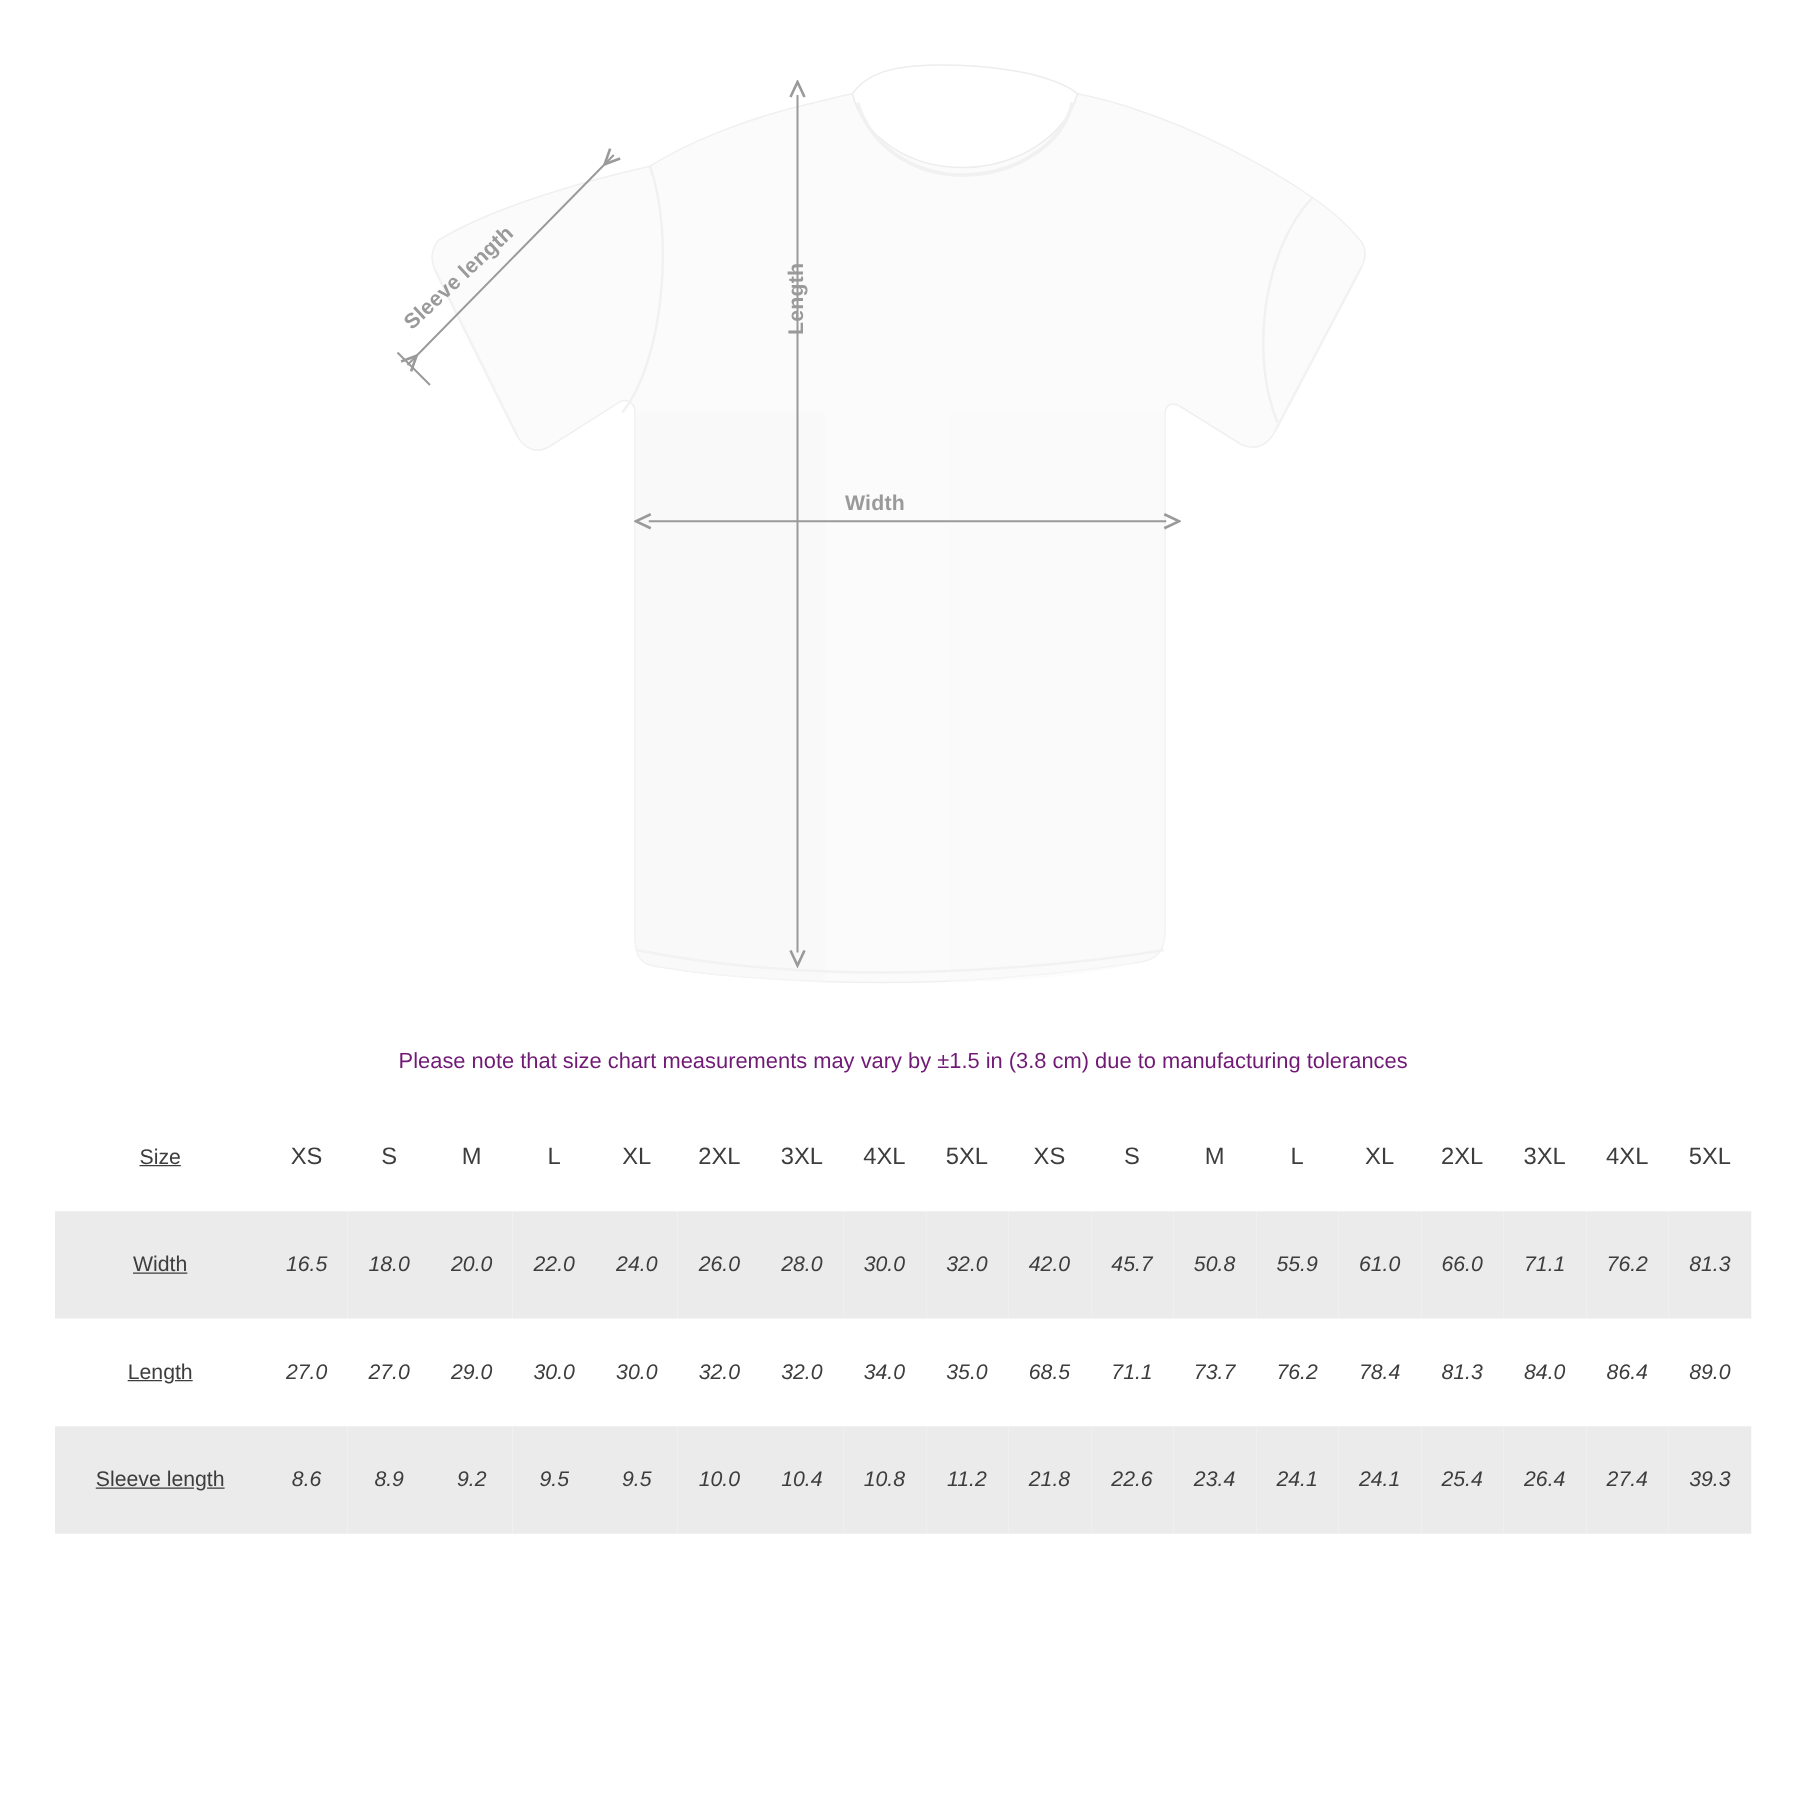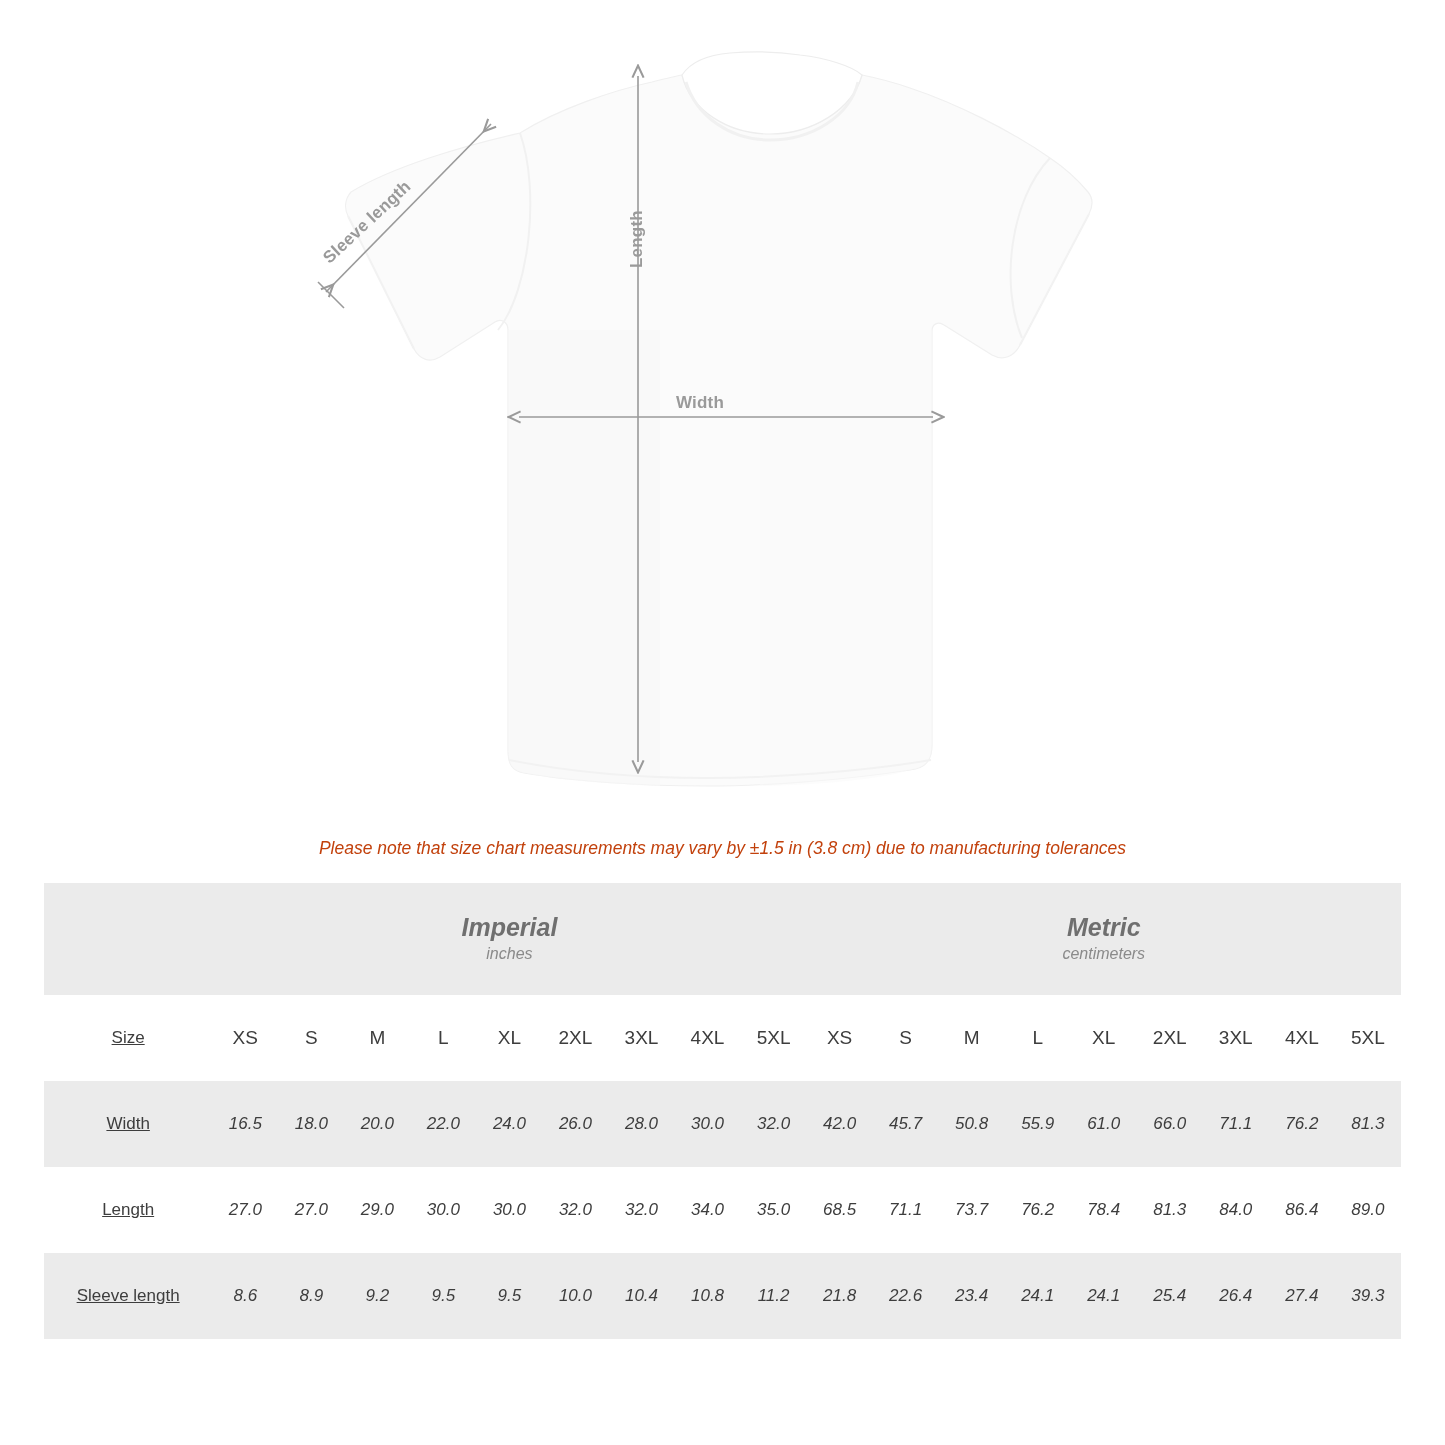--- a/index.html
+++ b/index.html
@@ -63,22 +63,21 @@
     margin-top: 8px;
   }
   .chart-title {
     font-size: 29px;
     font-weight: bold;
     color: #3d3d3d;
     margin: 0 0 16px 0;
   }
   .chart-note {
     font-size: 17.5px;
-    font-style: italic;
-    color: #c2410c;
+    color: #701a75;
     margin: 0 0 24px 0;
   }
 
   
   .table-wrap {
     padding: 0 44px;
   }
   table.size-table {
     width: 100%;
     border-collapse: collapse;
@@ -226,31 +225,20 @@
     <p class="chart-note">Please note that size chart measurements may vary by ±1.5 in (3.8 cm) due to manufacturing tolerances</p>
   </div>
 
   <div class="table-wrap">
     <table class="size-table">
       <colgroup>
         <col style="width:12.4%">
         <col span="18" style="width:4.866%">
       </colgroup>
       <tbody>
-        <tr class="unit-row">
-          <td></td>
-          <td colspan="9">
-            <div class="unit-sys">Imperial</div>
-            <div class="unit-sub">inches</div>
-          </td>
-          <td colspan="9">
-            <div class="unit-sys">Metric</div>
-            <div class="unit-sub">centimeters</div>
-          </td>
-        </tr>
 
         <tr class="hdr-row">
           <td class="rowlabel">Size</td>
           <td>XS</td>
           <td>S</td>
           <td>M</td>
           <td>L</td>
           <td>XL</td>
           <td>2XL</td>
           <td>3XL</td>

